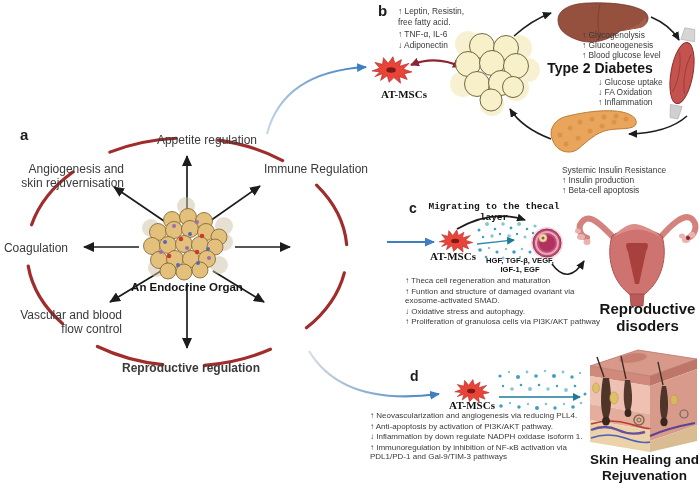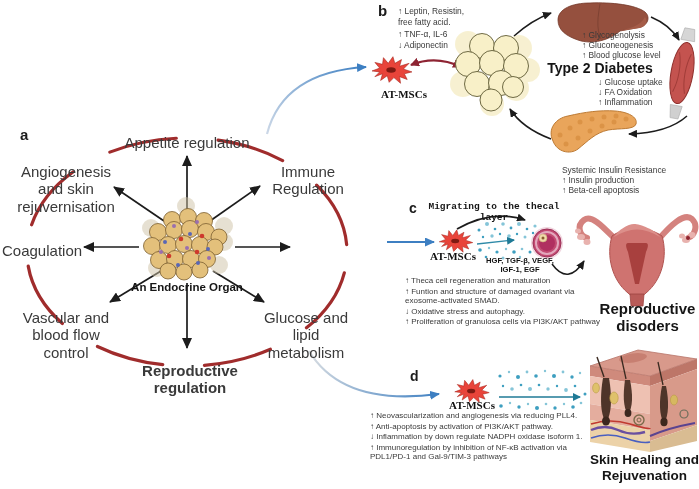--- a/index.html
+++ b/index.html
@@ -4,21 +4,21 @@
 <style>
   html,body{margin:0;padding:0;background:#fff;}
   .stage{
     position:relative;width:699px;height:489px;background:#ffffff;
     font-family:"Liberation Sans", sans-serif;color:#2d2d2d;overflow:hidden;
   }
   .stage svg.layer{position:absolute;left:0;top:0;}
   .txt{position:absolute;line-height:1.15;}
   .ctr{text-align:center;}
   .panel-letter{font-weight:bold;font-size:15px;color:#1c1c1c;}
-  .spoke{font-size:15px;color:#3a3a3a;}
+  .spoke{font-size:12px;color:#3a3a3a;text-align:right;}
   .small{font-size:8.4px;color:#3a3a3a;}
   .small div{white-space:nowrap;}
   .fx{font-size:8px;color:#3a3a3a;line-height:1.2;}
   .fx .item{margin:0 0 1px 0;}
   .atmsc{font-size:11px;font-weight:bold;color:#111;font-family:Liberation Serif, serif;}
   .factors{font-size:7.6px;font-weight:bold;color:#111;line-height:1.25;}
   .title-lg{font-weight:bold;color:#151515;}
 </style>
 </head>
 <body>
@@ -337,21 +337,20 @@
     <ellipse cx="674" cy="400" rx="3.6" ry="5" fill="#d6b860" stroke="#b99a44" stroke-width="0.6"></ellipse>
     <circle cx="639" cy="420" r="5" fill="none" stroke="#7a6a4a" stroke-width="1.4"></circle>
     <circle cx="639" cy="420" r="2" fill="none" stroke="#7a6a4a" stroke-width="1"></circle>
     <circle cx="684" cy="414" r="4" fill="none" stroke="#6d6d5a" stroke-width="1.2"></circle>
   </g>
 </svg>
 
 <div class="txt panel-letter" style="left:20px;top:126px;">a</div>
 <div class="txt spoke ctr" style="left:117px;top:134px;width:140px;">Appetite regulation</div>
 <div class="txt spoke ctr" style="left:248px;top:163px;width:120px;">Immune Regulation</div>
-<div class="txt spoke ctr" style="left:260px;top:309px;width:92px;">Glucose and lipid metabolism</div>
 <div class="txt spoke ctr" style="left:120px;top:362px;width:140px;font-weight:bold;">Reproductive regulation</div>
 <div class="txt spoke ctr" style="left:10px;top:309px;width:112px;">Vascular and blood flow control</div>
 <div class="txt spoke" style="left:2px;top:242px;width:66px;">Coagulation</div>
 <div class="txt spoke ctr" style="left:8px;top:163px;width:116px;">Angiogenesis and skin rejuvernisation</div>
 <div class="txt ctr title-lg" style="left:122px;top:281px;width:130px;font-size:11.5px;">An Endocrine Organ</div>
 
 <div class="txt panel-letter" style="left:378px;top:2px;">b</div>
 <div class="txt small" style="left:398px;top:6px;line-height:1.35;">
   <div>↑ Leptin, Resistin,</div>
   <div>free fatty acid.</div>

